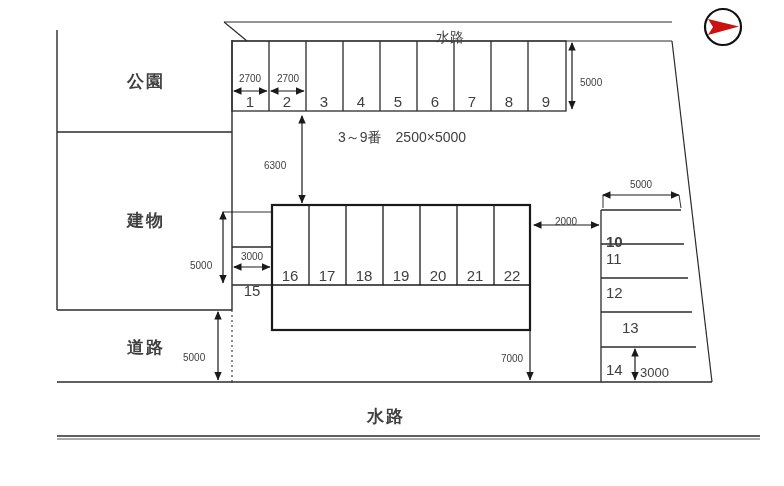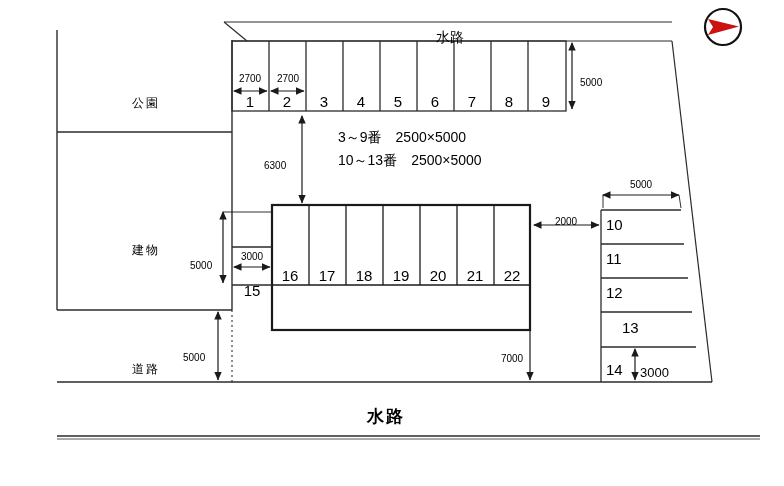--- a/index.html
+++ b/index.html
@@ -19,28 +19,27 @@
     overflow: hidden;
   }
   #plan svg {
     position: absolute;
     top: 0;
     left: 0;
   }
   .lbl {
     position: absolute;
     white-space: nowrap;
-    color: #000000;
+    color: #404040;
     line-height: 1;
   }
   .area-label {
-    font-size: 12px;
-    font-weight: normal;
+    font-size: 17px;
+    font-weight: bold;
     letter-spacing: 2px;
-    margin-top: 24px;
   }
   .stall-num {
     font-size: 15px;
   }
   .dim {
     font-size: 10px;
   }
   .dim-sm {
     font-size: 13px;
   }
@@ -172,21 +171,21 @@
   </svg>
 
   <div class="lbl" style="left:702px; top:6px; width:42px; height:42px;">
     <svg width="42" height="42" viewBox="0 0 42 42">
       <circle cx="21" cy="21" r="18" fill="#ffffff" stroke="#111111" stroke-width="2.2"></circle>
       <path d="M6,13 L37,20.5 L6,29 L11,21 z" fill="#cc1111"></path>
     </svg>
   </div>
 
   <div class="lbl area-label ctr" style="left:146px; top:73px;">公園</div>
-  <div class="lbl area-label ctr" style="left:146px; top:220px;">建物</div>
+  <div class="lbl area-label ctr" style="left:146px; top:212px;">建物</div>
   <div class="lbl area-label ctr" style="left:146px; top:339px;">道路</div>
   <div class="lbl water-label ctr" style="left:450px; top:30px;">水路</div>
   <div class="lbl water-label-big ctr" style="left:386px; top:408px;">水路</div>
 
   <div class="lbl stall-num ctr" style="left:250px; top:94px;">1</div>
   <div class="lbl stall-num ctr" style="left:287px; top:94px;">2</div>
   <div class="lbl stall-num ctr" style="left:324px; top:94px;">3</div>
   <div class="lbl stall-num ctr" style="left:361px; top:94px;">4</div>
   <div class="lbl stall-num ctr" style="left:398px; top:94px;">5</div>
   <div class="lbl stall-num ctr" style="left:435px; top:94px;">6</div>
@@ -197,28 +196,27 @@
   <div class="lbl stall-num ctr" style="left:290px; top:268px;">16</div>
   <div class="lbl stall-num ctr" style="left:327px; top:268px;">17</div>
   <div class="lbl stall-num ctr" style="left:364px; top:268px;">18</div>
   <div class="lbl stall-num ctr" style="left:401px; top:268px;">19</div>
   <div class="lbl stall-num ctr" style="left:438px; top:268px;">20</div>
   <div class="lbl stall-num ctr" style="left:475px; top:268px;">21</div>
   <div class="lbl stall-num ctr" style="left:512px; top:268px;">22</div>
 
   <div class="lbl stall-num ctr" style="left:252px; top:283px;">15</div>
 
-  <div class="lbl stall-num" style="left:606px; top:217px;">10</div>
+  <div class="lbl stall-num" style="left:606px; top:234px;font-weight:bold;">10</div>
   <div class="lbl stall-num" style="left:606px; top:251px;">11</div>
   <div class="lbl stall-num" style="left:606px; top:285px;">12</div>
   <div class="lbl stall-num" style="left:622px; top:320px;">13</div>
   <div class="lbl stall-num" style="left:606px; top:362px;">14</div>
 
   <div class="lbl note" style="left:338px; top:130px;">3～9番　2500×5000</div>
-  <div class="lbl note" style="left:338px; top:153px;">10～13番　2500×5000</div>
 
 
   <div class="lbl dim ctr" style="left:250px; top:74px;">2700</div>
   <div class="lbl dim ctr" style="left:288px; top:74px;">2700</div>
   <div class="lbl dim" style="left:580px; top:78px;">5000</div>
   <div class="lbl dim" style="left:264px; top:161px;">6300</div>
   <div class="lbl dim ctr" style="left:252px; top:252px;">3000</div>
   <div class="lbl dim" style="left:190px; top:261px;">5000</div>
   <div class="lbl dim" style="left:183px; top:353px;">5000</div>
   <div class="lbl dim ctr" style="left:566px; top:217px;">2000</div>

